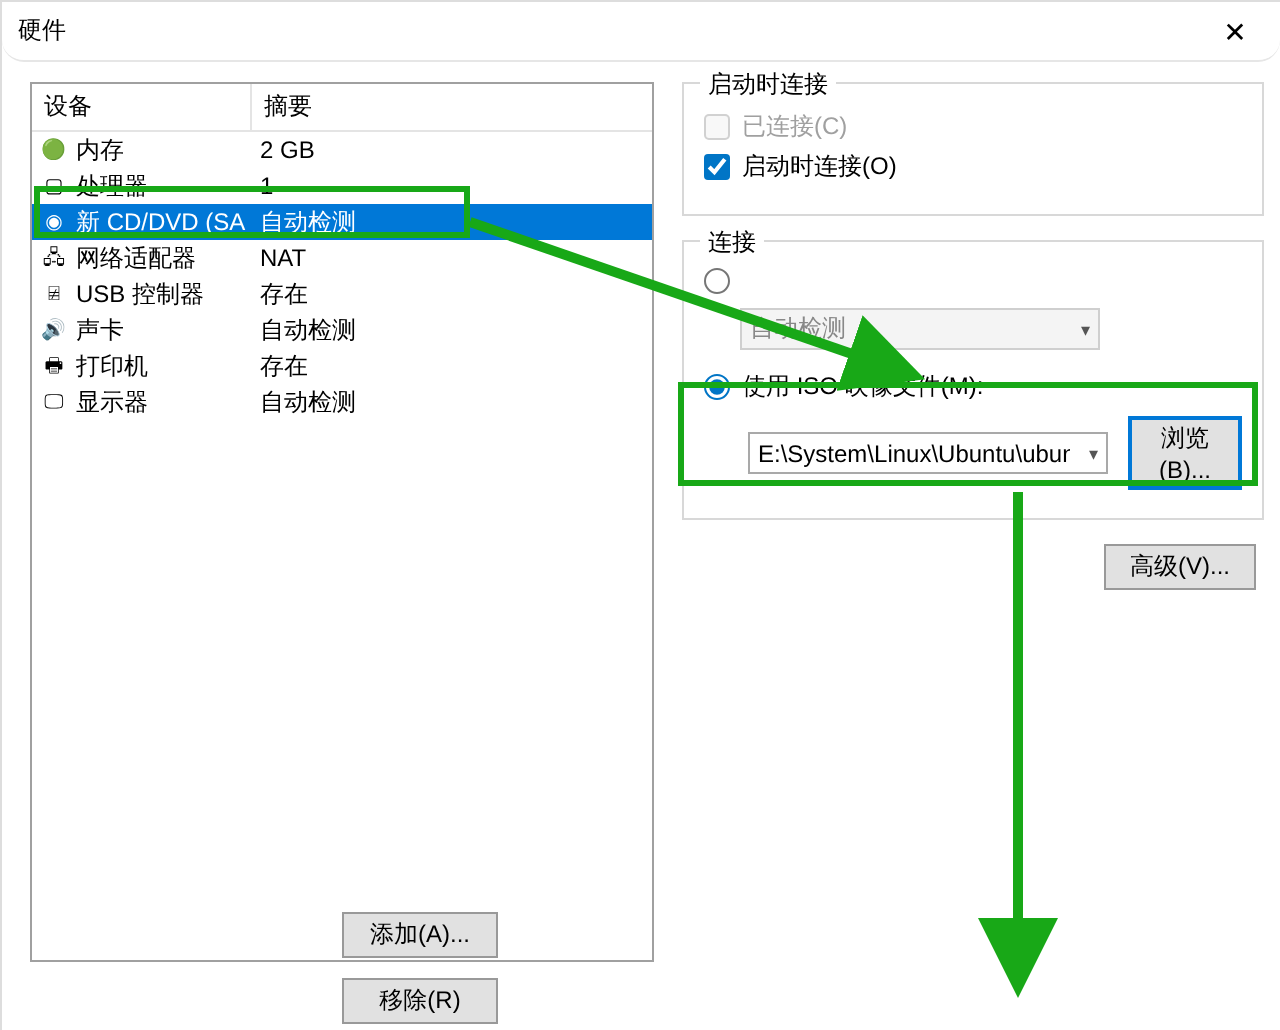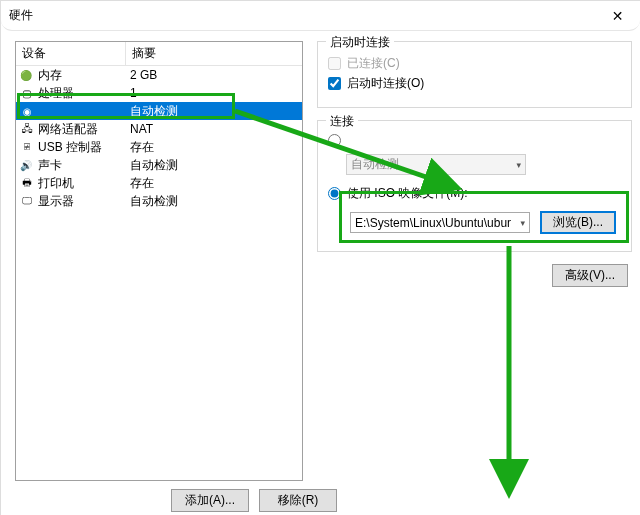--- a/index.html
+++ b/index.html
@@ -28,21 +28,21 @@
   .titlebar .title-text { font-size: 12px; }
   .titlebar .close {
     width: 45px; height: 30px;
     display: flex; align-items: center; justify-content: center;
     font-size: 14px; font-weight: 200;
   }
   .content {
     display: flex;
     padding: 10px 8px 10px 14px;
   }
-  .left-panel { width: 288px; }
+  .left-panel { width: 312px; }
   .right-panel { flex: 1; padding-left: 14px; }
 
   .listbox {
     border: 1px solid #a0a0a0;
     height: 440px;
     overflow: hidden;
   }
   .listhead {
     display: flex;
     background: #fff;
@@ -124,21 +124,21 @@
     display: flex; align-items: center; gap: 6px;
     margin-left: 18px; margin-top: 6px;
   }
   .bottom-btn-row {
     display: flex; justify-content: flex-end;
     margin-top: 10px; padding-right: 4px;
   }
   .footer-btns {
     position: absolute;
     bottom: 3px; left: 170px;
-    display: flex; gap: 10px;
+    display: flex; gap: 10px; flex-direction: column;
   }
   .footer-btns .btn { width: 78px; text-align:center; padding: 2px 0;}
 
   
   .hl {
     position: absolute;
     border: 3px solid #18a817;
     pointer-events: none;
   }
 
@@ -174,20 +174,21 @@
           <div class="row">
             <div class="cell1">
               <span class="ico">▢</span>
               <span>处理器</span>
             </div>
             <div class="cell2">1</div>
           </div>
           <div class="row selected">
             <div class="cell1">
               <span class="ico">◉</span>
+              <span>新 CD/DVD (SA</span>
             </div>
             <div class="cell2">自动检测</div>
           </div>
           <div class="row">
             <div class="cell1">
               <span class="ico">🖧</span>
               <span>网络适配器</span>
             </div>
             <div class="cell2">NAT</div>
           </div>

